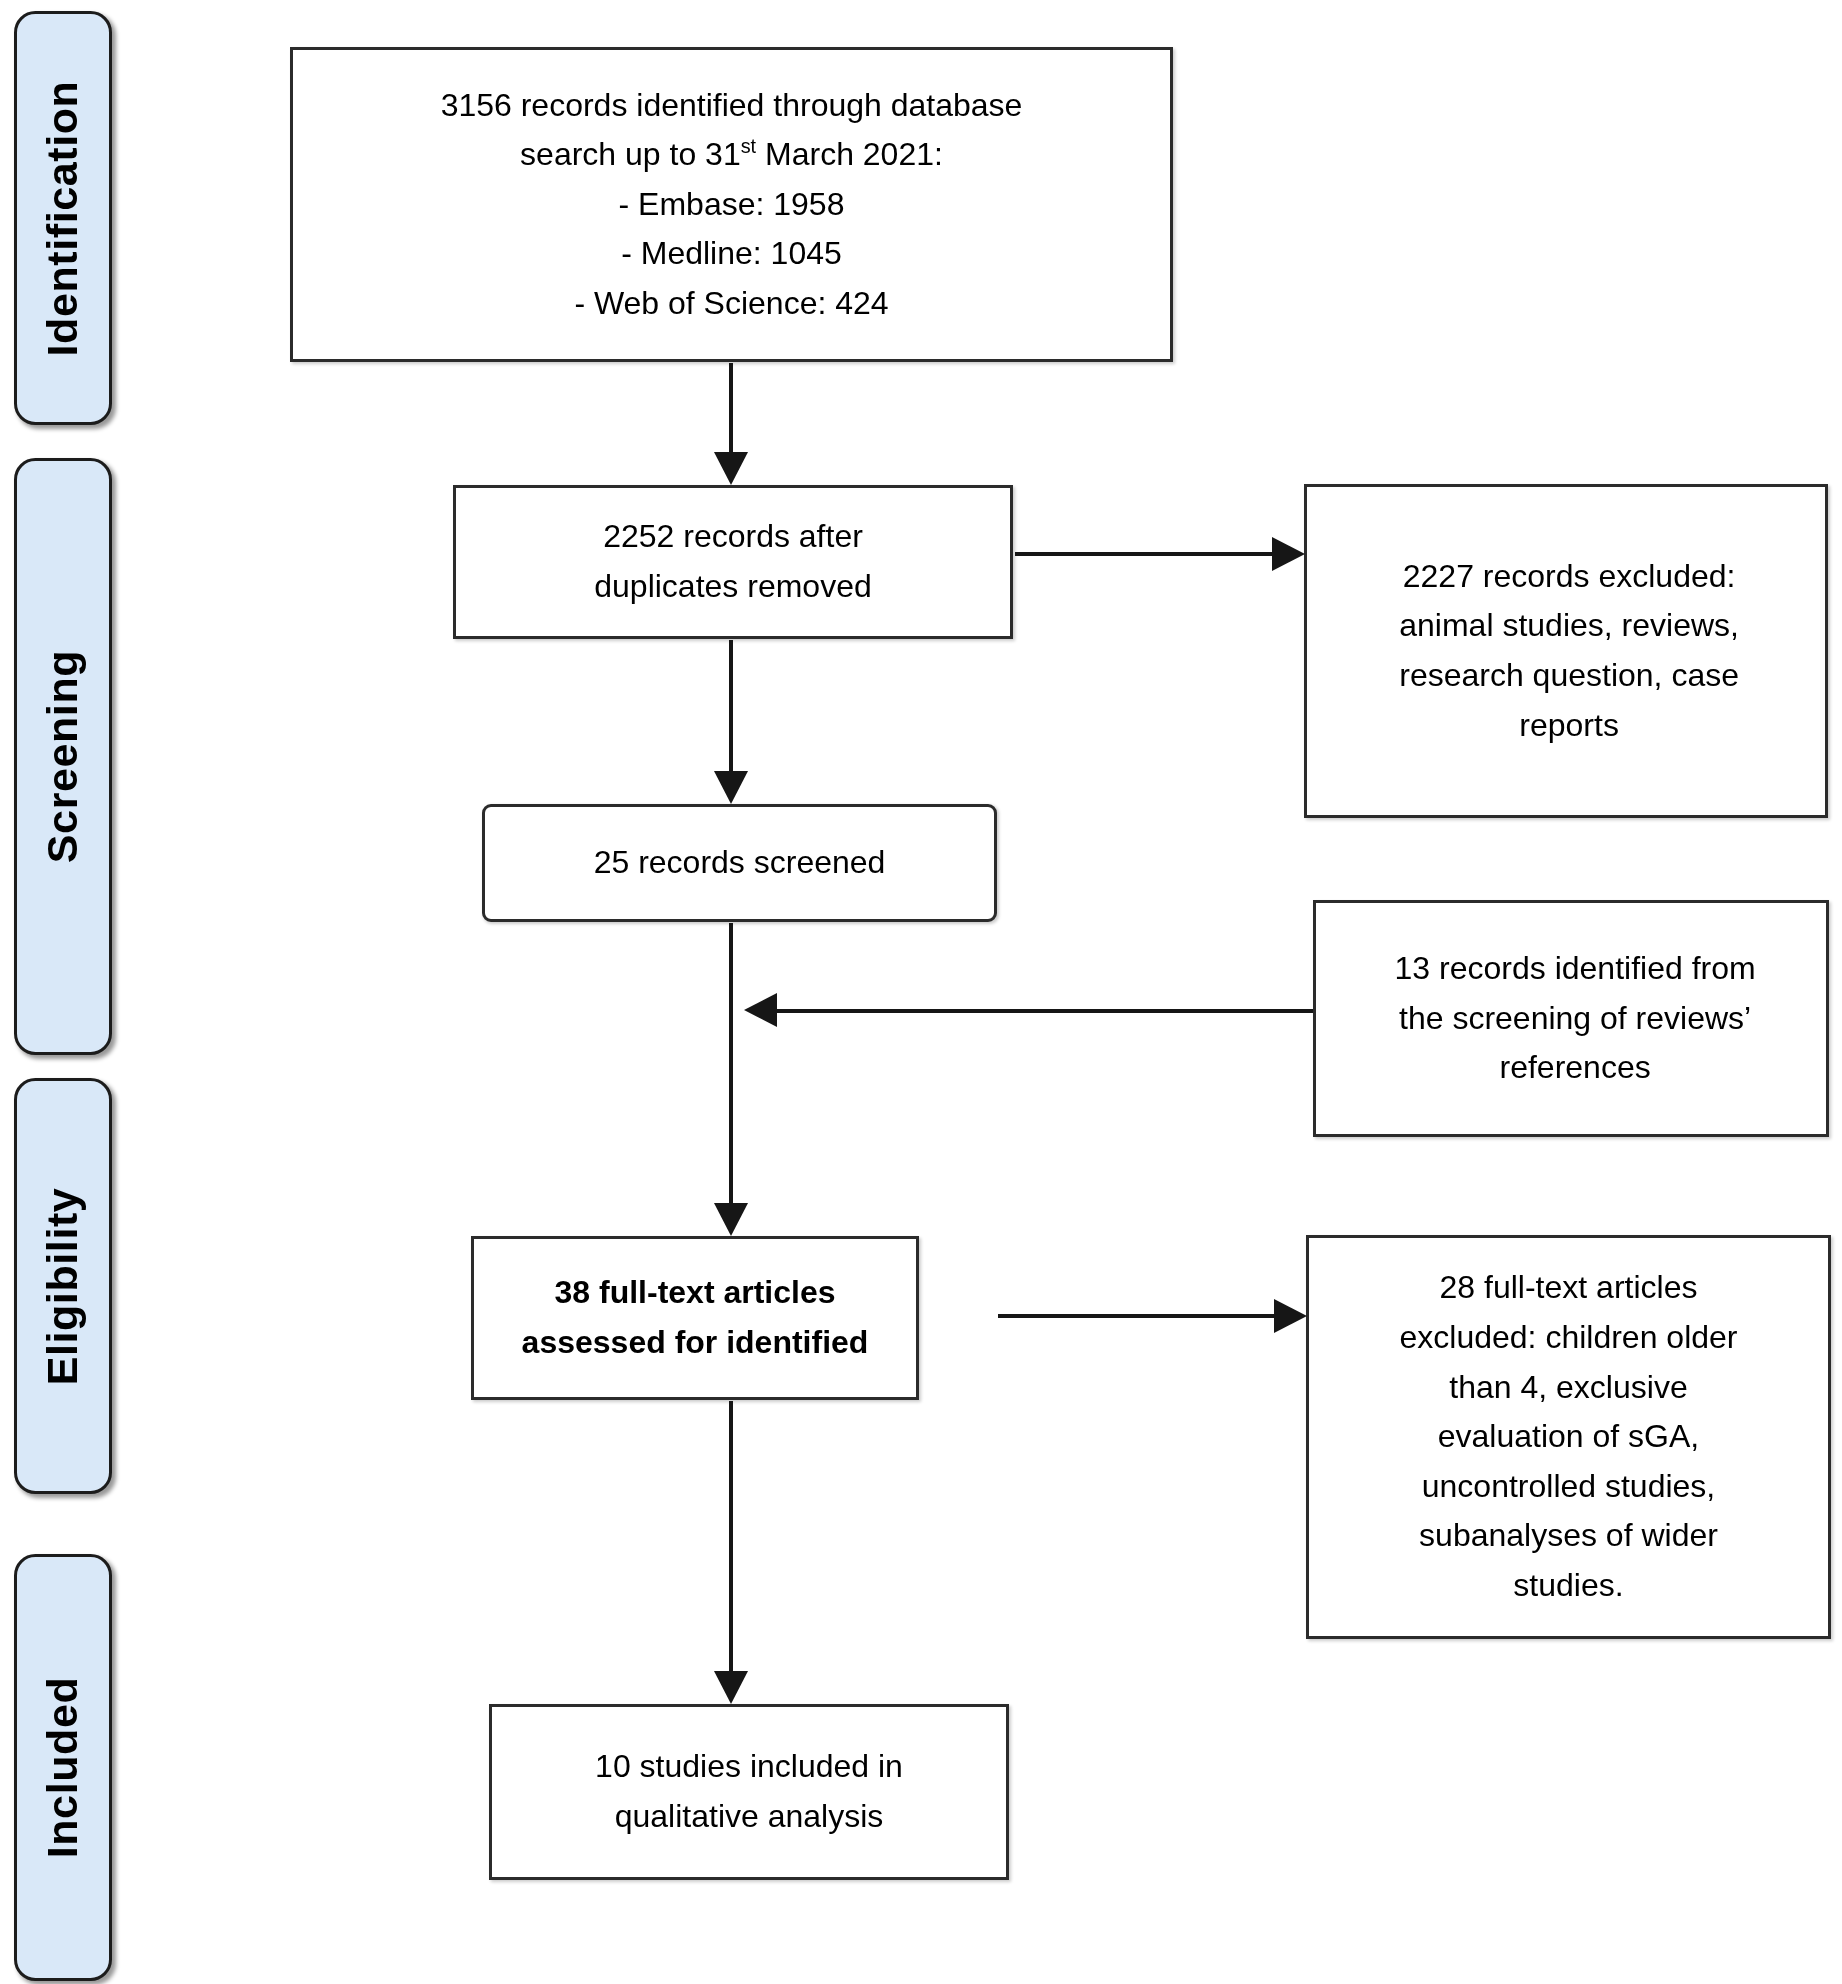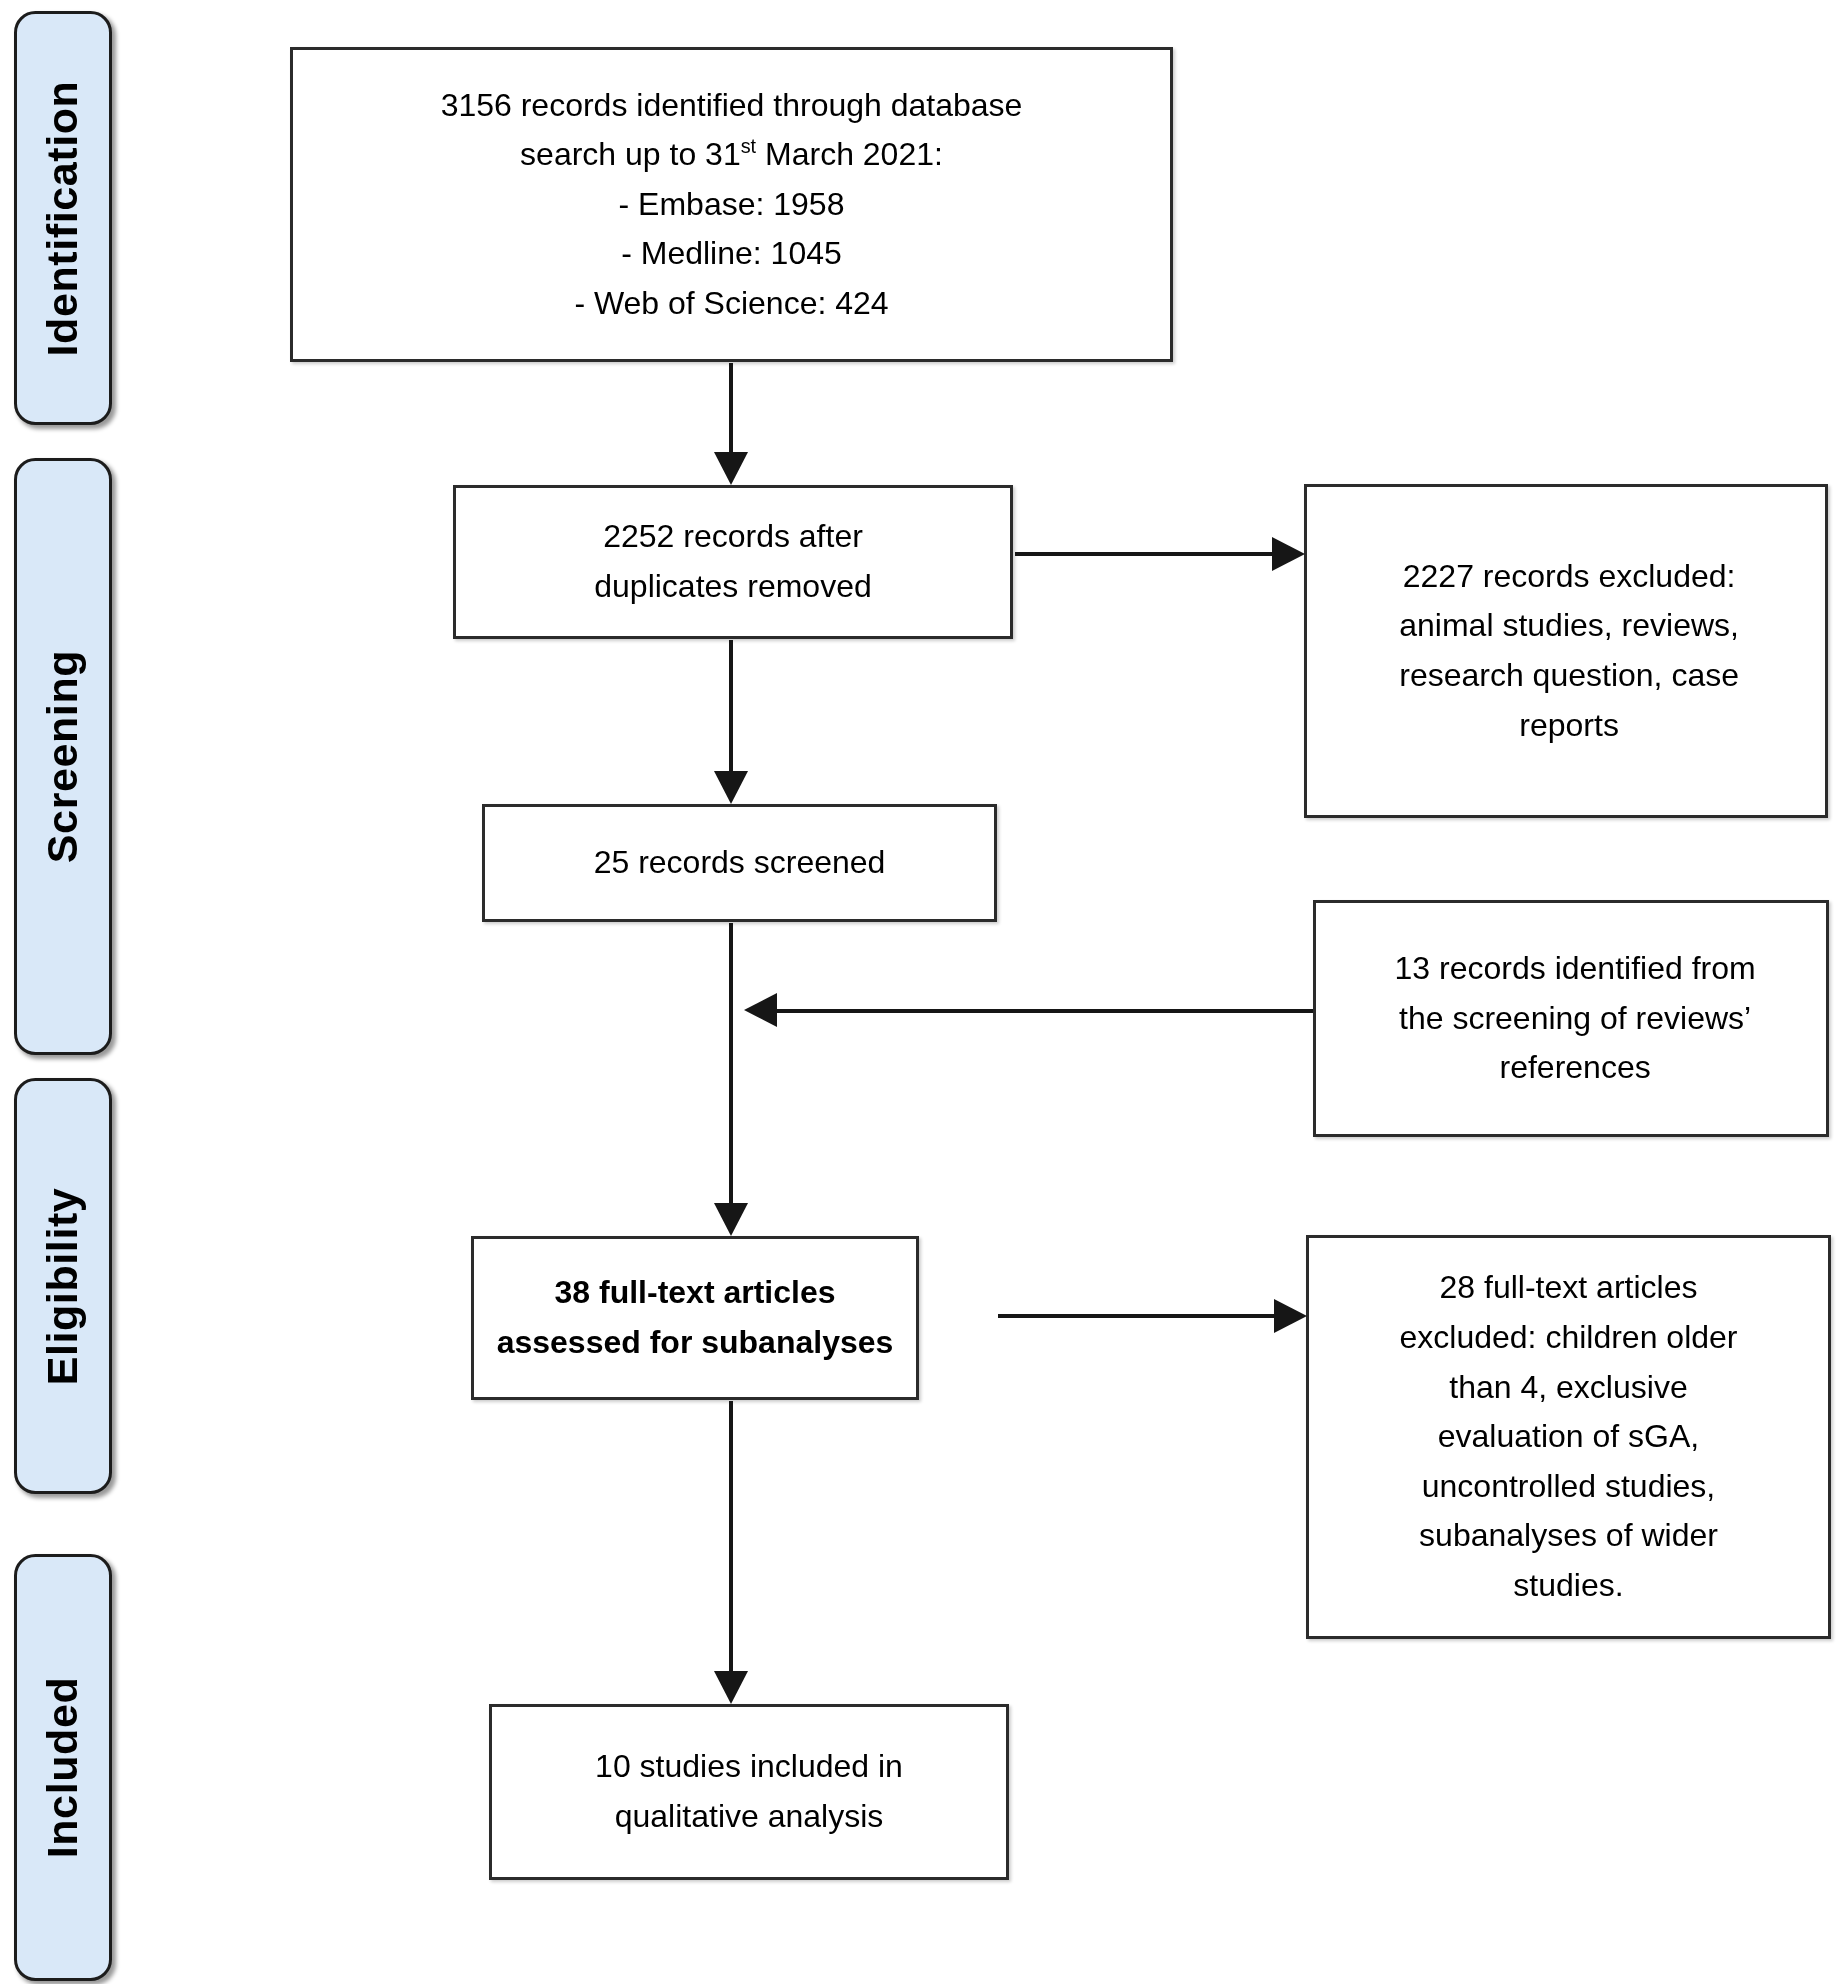--- a/index.html
+++ b/index.html
@@ -73,21 +73,21 @@
 
   
   #stage-identification { left: 14px;  top: 11.3px;   width: 92px; height: 408px; }
   #stage-screening      { left: 14px;  top: 458px;  width: 92px; height: 591px; }
   #stage-eligibility    { left: 14px;  top: 1078px; width: 92px; height: 410px; }
   #stage-included       { left: 14px;  top: 1554px; width: 92px; height: 421px; }
 
   #box-identified       { left: 290px;  top: 47px;   width: 883px; height: 315px; }
   #box-deduplicated     { left: 453px;  top: 485px;  width: 560px;  height: 154px; }
   #box-records-excluded { left: 1304px; top: 484px;  width: 524px;  height: 334px; padding-left: 15px; }
-  #box-screened         { left: 482px;  top: 804px; width: 515px;  height: 118px; }
+  #box-screened         { left: 482px;  top: 804px; width: 515px;  height: 118px; border-radius: 9px; }
   #box-reviews-refs     { left: 1313px; top: 900px; width: 516px;  height: 237px; padding-left: 17px; }
   #box-fulltext         { left: 471px;  top: 1236px; width: 448px;  height: 164px; font-weight: bold; }
   #box-fulltext-excluded{ left: 1306px; top: 1235px; width: 525px;  height: 404px; }
   #box-included         { left: 489px;  top: 1704px; width: 520px;  height: 176px; }
 </style>
 </head>
 <body>
 
 <div class="canvas">
 
@@ -129,21 +129,21 @@
   </div>
 
   <div class="fbox" id="box-reviews-refs">
     <div>13 records identified from</div>
     <div>the screening of reviews’</div>
     <div>references</div>
   </div>
 
   <div class="fbox" id="box-fulltext">
     <div>38 full-text articles</div>
-    <div>assessed for subanalyses</div>
+    <div>assessed for identified</div>
   </div>
 
   <div class="fbox" id="box-fulltext-excluded">
     <div>28 full-text articles</div>
     <div>excluded: children older</div>
     <div>than 4, exclusive</div>
     <div>evaluation of sGA,</div>
     <div>uncontrolled studies,</div>
     <div>subanalyses of wider</div>
     <div>studies.</div>

